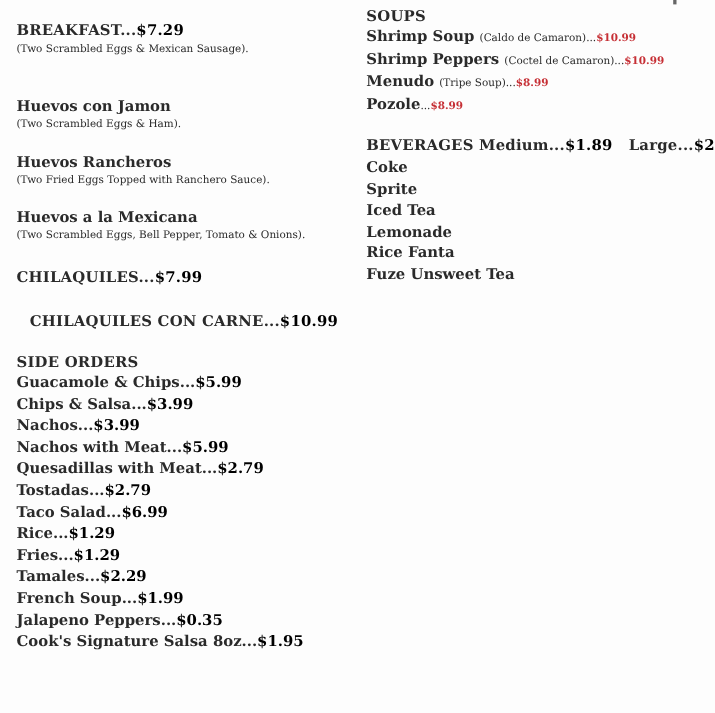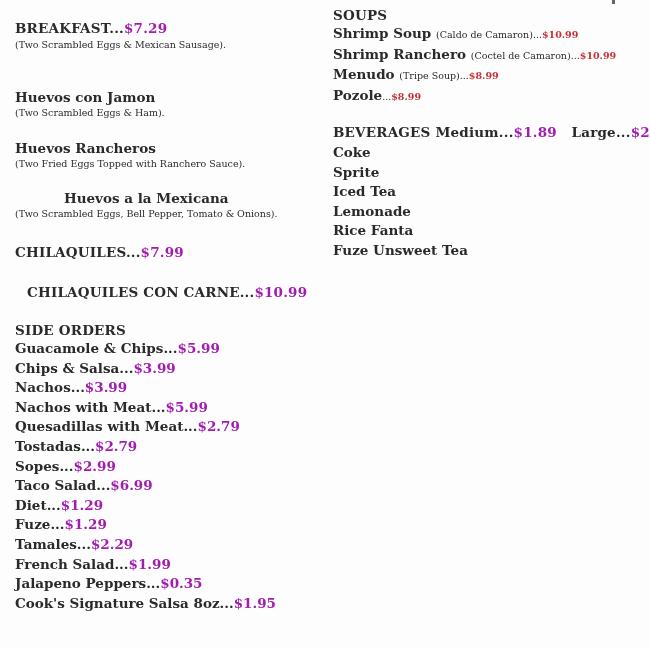--- a/index.html
+++ b/index.html
@@ -8,21 +8,21 @@
     font-family: "DejaVu Serif", "Liberation Serif", serif; color: #2a2a2a;
   }
   .col { position: absolute; top: 0; }
   .col-left { left: 15px; width: 310px; }
   .col-right { left: 333px; width: 315px; }
   .heading { font-weight: bold; font-size: 13.5px; letter-spacing: 0.2px; line-height: 17px; white-space: nowrap; }
   .item { font-weight: bold; font-size: 13.5px; line-height: 19.6px; white-space: nowrap; }
   .item-name { font-weight: bold; font-size: 13.5px; line-height: 17px; white-space: nowrap; }
   .desc { font-size: 9.5px; line-height: 13px; white-space: nowrap; font-weight: normal; }
   .small { font-size: 9.5px; font-weight: normal; }
-  .price { color: #a21caf; }
+  .price { color: #000000; }
   .price-small { color: #c62f35; font-size: 9.5px; }
   .block { position: absolute; left: 0; }
   .mark { position: absolute; left: 612px; top: 0; width: 3px; height: 4px; background: #666; }
 </style>
 </head>
 <body>
 
 <div class="mark"></div>
 
 <div class="col col-left">
@@ -35,21 +35,21 @@
     <div class="desc">(Two Scrambled Eggs &amp; Mexican Sausage).</div>
   </div>
   <div class="block" style="top:89px;">
     <div class="item-name">Huevos con Jamon</div>
     <div class="desc">(Two Scrambled Eggs &amp; Ham).</div>
   </div>
   <div class="block" style="top:140px;">
     <div class="item-name">Huevos Rancheros</div>
     <div class="desc">(Two Fried Eggs Topped with Ranchero Sauce).</div>
   </div>
-  <div class="block" style="top:190px;text-align:center;">
+  <div class="block" style="top:190px;">
     <div class="item-name">Huevos a la Mexicana</div>
     <div class="desc">(Two Scrambled Eggs, Bell Pepper, Tomato &amp; Onions).</div>
   </div>
 
   <div class="block heading" style="top:244px;">
     <span>CHILAQUILES</span><span>...</span><span class="price">$7.99</span>
   </div>
 
   <div class="block heading" style="top:284px;margin-left:12px;">
     <span>CHILAQUILES CON CARNE</span><span>...</span><span class="price">$10.99</span>
@@ -57,38 +57,37 @@
 
   <div class="block heading" style="top:322px;">SIDE ORDERS</div>
 
   <div class="block" style="top:339px;">
     <div class="item"><span>Guacamole &amp; Chips</span><span>...</span><span class="price">$5.99</span></div>
     <div class="item"><span>Chips &amp; Salsa</span><span>...</span><span class="price">$3.99</span></div>
     <div class="item"><span>Nachos</span><span>...</span><span class="price">$3.99</span></div>
     <div class="item"><span>Nachos with Meat</span><span>...</span><span class="price">$5.99</span></div>
     <div class="item"><span>Quesadillas with Meat</span><span>...</span><span class="price">$2.79</span></div>
     <div class="item"><span>Tostadas</span><span>...</span><span class="price">$2.79</span></div>
-    <div class="item"><span>Sopes</span><span>...</span><span class="price">$2.99</span></div>
     <div class="item"><span>Taco Salad</span><span>...</span><span class="price">$6.99</span></div>
-    <div class="item"><span>Diet</span><span>...</span><span class="price">$1.29</span></div>
-    <div class="item"><span>Fuze</span><span>...</span><span class="price">$1.29</span></div>
+    <div class="item"><span>Rice</span><span>...</span><span class="price">$1.29</span></div>
+    <div class="item"><span>Fries</span><span>...</span><span class="price">$1.29</span></div>
     <div class="item"><span>Tamales</span><span>...</span><span class="price">$2.29</span></div>
-    <div class="item"><span>French Salad</span><span>...</span><span class="price">$1.99</span></div>
+    <div class="item"><span>French Soup</span><span>...</span><span class="price">$1.99</span></div>
     <div class="item"><span>Jalapeno Peppers</span><span>...</span><span class="price">$0.35</span></div>
     <div class="item"><span>Cook's Signature Salsa 8oz</span><span>...</span><span class="price">$1.95</span></div>
   </div>
 </div>
 
 <div class="col col-right">
 
   <div class="block heading" style="top:7px;">SOUPS</div>
 
   <div class="block" style="top:24px;">
     <div class="item"><span>Shrimp Soup</span> <span class="small">(Caldo de Camaron)</span><span class="small">...</span><span class="price-small">$10.99</span></div>
-    <div class="item"><span>Shrimp Ranchero</span> <span class="small">(Coctel de Camaron)</span><span class="small">...</span><span class="price-small">$10.99</span></div>
+    <div class="item"><span>Shrimp Peppers</span> <span class="small">(Coctel de Camaron)</span><span class="small">...</span><span class="price-small">$10.99</span></div>
     <div class="item"><span>Menudo</span> <span class="small">(Tripe Soup)</span><span class="small">...</span><span class="price-small">$8.99</span></div>
     <div class="item"><span>Pozole</span><span class="small">...</span><span class="price-small">$8.99</span></div>
   </div>
 
   <div class="block heading" style="top:124px;">
     <span>BEVERAGES</span> <span>Medium</span><span>...</span><span class="price">$1.89</span>&nbsp;&nbsp;&nbsp;<span>Large</span><span>...</span><span class="price">$2.19</span>
   </div>
 
   <div class="block" style="top:143px;">
     <div class="item">Coke</div>

